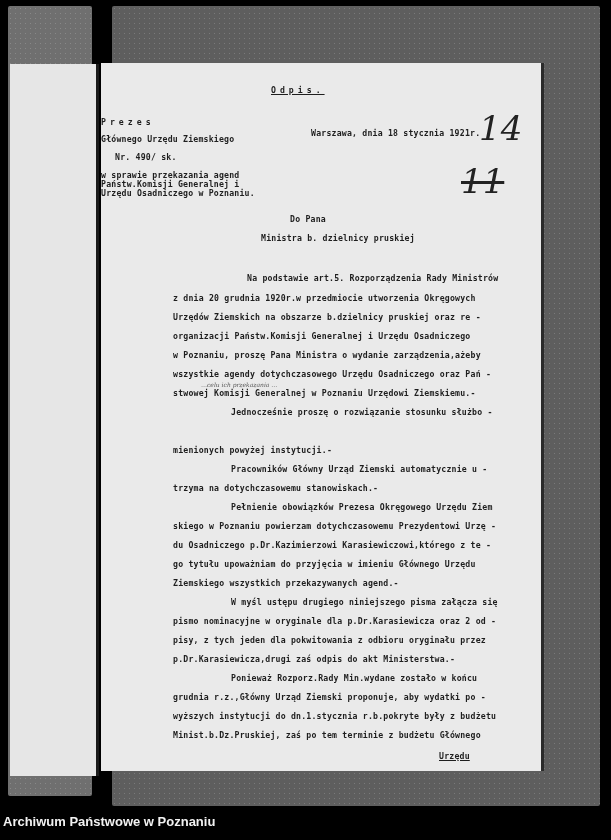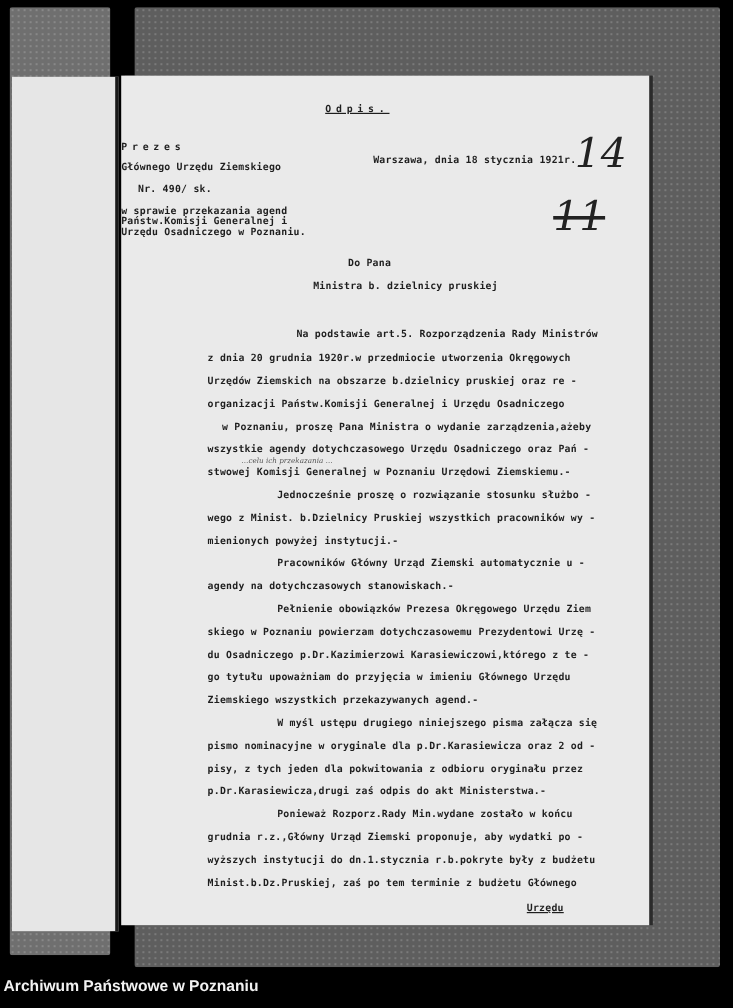--- a/index.html
+++ b/index.html
@@ -48,29 +48,28 @@
 
     <div class="typed" style="left:210px; top:65px;">Warszawa, dnia 18 stycznia 1921r.</div>
 
     <div class="typed" style="left:189px; top:151px;">Do Pana</div>
     <div class="typed" style="left:160px; top:170px;">Ministra b. dzielnicy pruskiej</div>
 
     <div class="typed" style="left:126px; top:210px;padding-left:20px;">Na podstawie art.5. Rozporządzenia Rady Ministrów</div>
     <div class="typed" style="left:72px; top:230px;">z dnia 20 grudnia 1920r.w przedmiocie utworzenia Okręgowych</div>
     <div class="typed" style="left:72px; top:249px;">Urzędów Ziemskich na obszarze b.dzielnicy pruskiej oraz re -</div>
     <div class="typed" style="left:72px; top:268px;">organizacji Państw.Komisji Generalnej i Urzędu Osadniczego</div>
-    <div class="typed" style="left:68px; top:287px;padding-left:16px;">w Poznaniu, proszę Pana Ministra o wydanie zarządzenia,ażeby</div>
+    <div class="typed" style="left:56px; top:287px;padding-left:16px;">w Poznaniu, proszę Pana Ministra o wydanie zarządzenia,ażeby</div>
     <div class="typed" style="left:72px; top:306px;">wszystkie agendy dotychczasowego Urzędu Osadniczego oraz Pań -</div>
     <div class="hand hw-note" style="left:100px; top:318px;">…celu ich przekazania …</div>
     <div class="typed" style="left:72px; top:325px;">stwowej Komisji Generalnej w Poznaniu Urzędowi Ziemskiemu.-</div>
     <div class="typed" style="left:130px; top:344px;">Jednocześnie proszę o rozwiązanie stosunku służbo -</div>
-    <div class="typed" style="left:72px; top:363px;">wego z Minist. b.Dzielnicy Pruskiej wszystkich pracowników wy -</div>
     <div class="typed" style="left:72px; top:382px;">mienionych powyżej instytucji.-</div>
     <div class="typed" style="left:130px; top:401px;">Pracowników Główny Urząd Ziemski automatycznie u -</div>
-    <div class="typed" style="left:72px; top:420px;">agendy na dotychczasowych stanowiskach.-</div>
+    <div class="typed" style="left:72px; top:420px;">trzyma na dotychczasowemu stanowiskach.-</div>
     <div class="typed" style="left:130px; top:439px;">Pełnienie obowiązków Prezesa Okręgowego Urzędu Ziem</div>
     <div class="typed" style="left:72px; top:458px;">skiego w Poznaniu powierzam dotychczasowemu Prezydentowi Urzę -</div>
     <div class="typed" style="left:72px; top:477px;">du Osadniczego p.Dr.Kazimierzowi Karasiewiczowi,którego z te -</div>
     <div class="typed" style="left:72px; top:496px;">go tytułu upoważniam do przyjęcia w imieniu Głównego Urzędu</div>
     <div class="typed" style="left:72px; top:515px;">Ziemskiego wszystkich przekazywanych agend.-</div>
     <div class="typed" style="left:130px; top:534px;">W myśl ustępu drugiego niniejszego pisma załącza się</div>
     <div class="typed" style="left:72px; top:553px;">pismo nominacyjne w oryginale dla p.Dr.Karasiewicza oraz 2 od -</div>
     <div class="typed" style="left:72px; top:572px;">pisy, z tych jeden dla pokwitowania z odbioru oryginału przez</div>
     <div class="typed" style="left:72px; top:591px;">p.Dr.Karasiewicza,drugi zaś odpis do akt Ministerstwa.-</div>
     <div class="typed" style="left:130px; top:610px;">Ponieważ Rozporz.Rady Min.wydane zostało w końcu</div>

